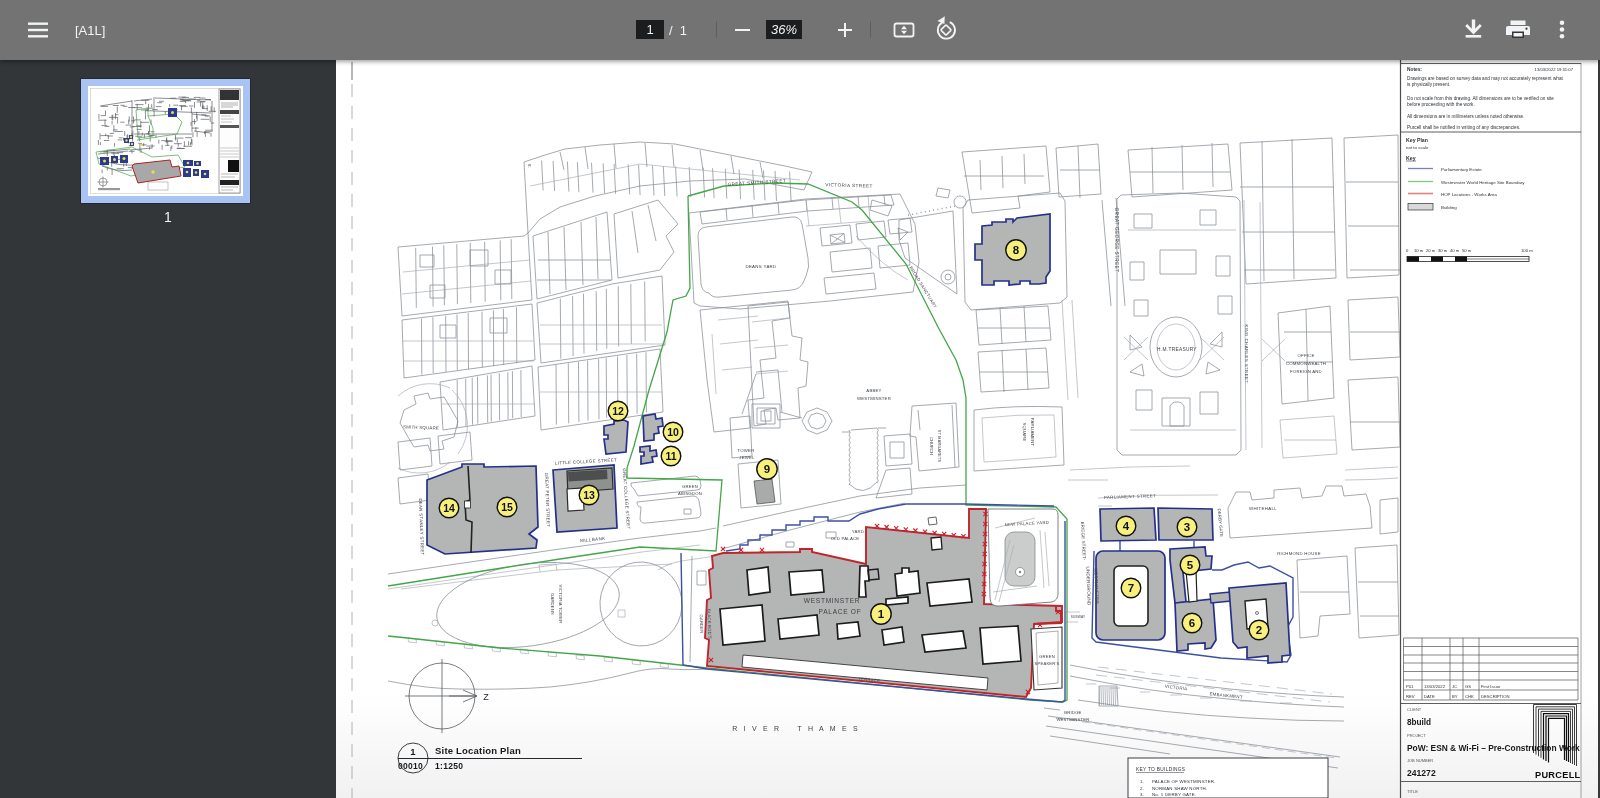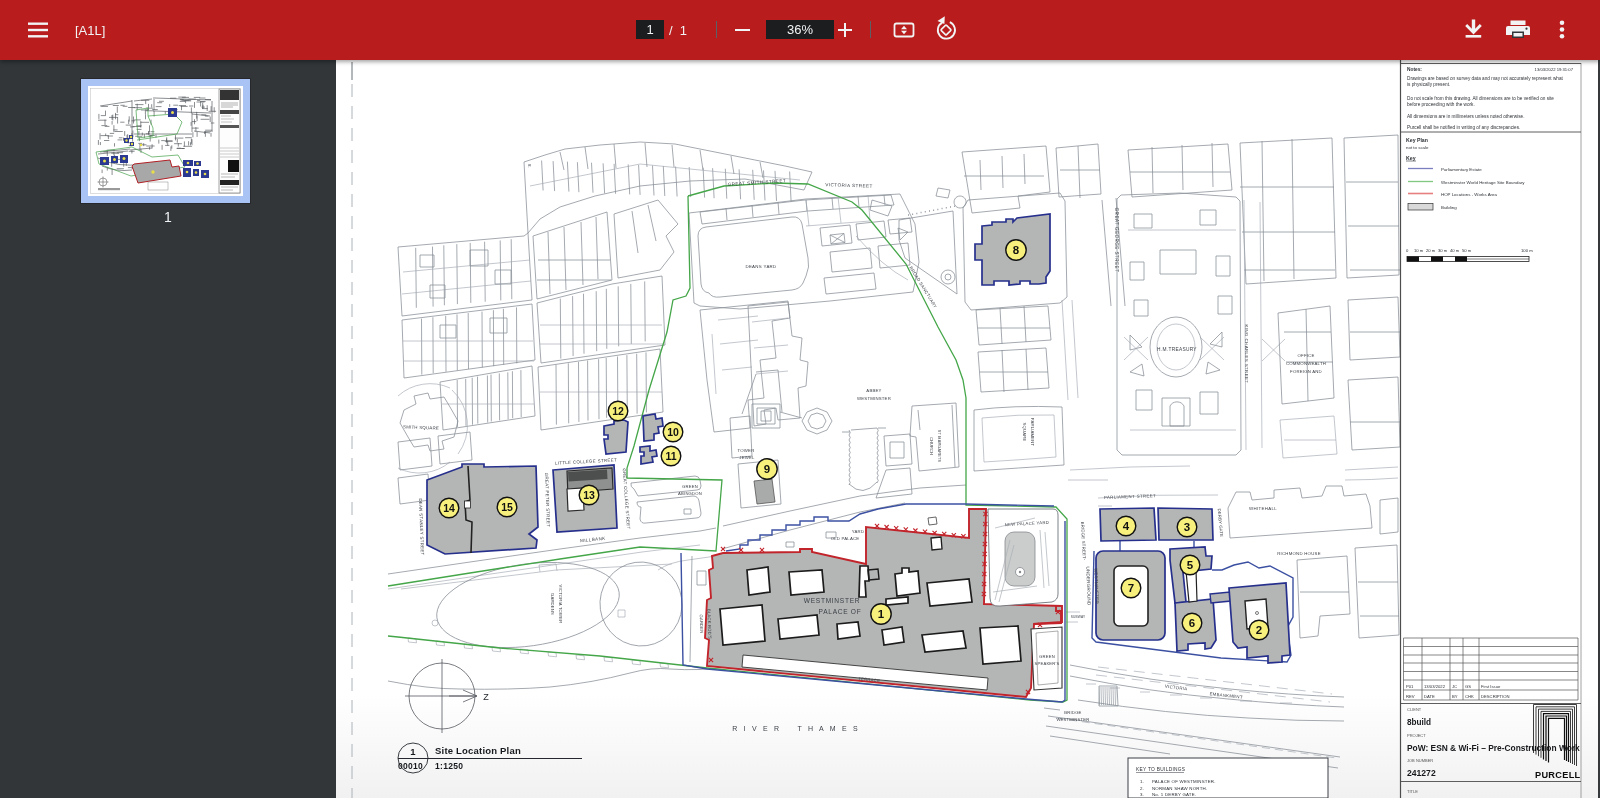--- a/index.html
+++ b/index.html
@@ -1,16 +1,16 @@
 <!DOCTYPE html>
 <html><head><meta charset="utf-8">
 <style>
 * {margin:0;padding:0;box-sizing:border-box;}
 html,body {width:1600px;height:798px;overflow:hidden;font-family:"Liberation Sans",sans-serif;background:#323639;}
-#toolbar {position:absolute;left:0;top:0;width:1600px;height:60px;background:#b91c1c;z-index:30;box-shadow:0 2px 4px rgba(0,0,0,.35);}
+#toolbar {position:absolute;left:0;top:0;width:1600px;height:60px;background:#737373;z-index:30;box-shadow:0 2px 4px rgba(0,0,0,.35);}
 #sidebar {position:absolute;left:0;top:60px;width:336px;height:738px;background:#323639;z-index:20;}
 #page {position:absolute;left:336px;top:60px;width:1262px;height:738px;background:#fff;z-index:5;}
 #pagegrad {position:absolute;left:0;top:0;width:100%;height:100%;background:linear-gradient(180deg,#ffffff 0%,#ffffff 86%,#f1f1f1 100%);}
 #rightedge {position:absolute;left:1598px;top:60px;width:2px;height:738px;background:#36393c;z-index:25;}
 .tbtxt {position:absolute;color:#f1f3f4;font-size:13px;}
 .tbbox {position:absolute;background:#1b1d1f;color:#f1f3f4;font-size:13px;text-align:center;}
 .tbdiv {position:absolute;width:1px;height:17px;background:#5c6064;top:21px;}
 </style></head>
 <body>
 <div id="toolbar">
@@ -47,21 +47,21 @@
   <g fill="#f1f3f4">
     <circle cx="1562" cy="22.7" r="2.3"></circle>
         <circle cx="1562" cy="29.5" r="2.3"></circle>
         <circle cx="1562" cy="36.3" r="2.3"></circle>
   </g>
 </svg>
 <div class="tbtxt" style="left:75px;top:23px;">[A1L]</div>
 <div class="tbbox" style="left:636px;top:20px;width:28px;height:19px;line-height:19px;">1</div>
 <div class="tbtxt" style="left:669px;top:23px;">/&nbsp;&nbsp;1</div>
 <div class="tbdiv" style="left:716px;"></div>
-<div class="tbbox" style="left:766px;top:20px;width:68px;height:19px;line-height:19px;">36%</div>
+<div class="tbbox" style="left:766px;top:20px;width:36px;height:19px;line-height:19px;font-style:italic;">36%</div>
 <div class="tbdiv" style="left:870px;"></div>
 </div>
 <div id="sidebar">
 <div style="position:absolute;left:81px;top:19px;width:169px;height:124px;background:#a9c3f5;box-shadow:0 0 0 1px #26282b;"></div>
 <div style="position:absolute;left:88px;top:26px;width:155px;height:110px;background:#ffffff;overflow:hidden;">
 <svg width="155" height="110" viewBox="0 0 155 110">
  <rect x="2.5" y="2.5" width="150" height="105" fill="none" stroke="#bbb" stroke-width="0.5"></rect>
  <g stroke="#4d5257" stroke-width="0.65" fill="none">
   <path d="M32.4 19.3 h4.3 M35.8 51.8 v2.9 M24.8 19.5 h6.0 M10.9 27.9 v5.0 M17.7 47.5 v2.5 M38.2 52.9 h3.9 M43.5 34.8 h3.6 M39.7 48.2 v5.8 M28.8 66.7 h6.3 M39.0 48.9 v5.1 M34.7 20.3 h4.7 M12.8 29.6 h4.7 M32.2 36.2 h4.3 M19.3 64.8 v5.2 M16.0 54.5 h5.3 M44.6 50.0 v5.6 M39.5 56.8 h3.2 M21.0 31.4 h8.7 M40.7 33.7 v4.3 M42.0 40.9 h4.5 M29.6 31.1 v6.5 M24.0 29.0 v4.8 M13.2 20.4 h6.8 M37.7 39.1 h5.3 M44.9 44.5 v6.4 M10.4 54.0 v4.9 M19.3 50.0 h5.6 M25.9 65.7 v3.7 M27.5 26.9 v6.4 M20.4 49.9 v3.2 M36.7 45.0 v4.9 M10.0 34.2 h8.6 M40.8 59.6 h3.3 M40.7 65.3 h5.9 M12.4 56.0 v3.1 M26.6 45.5 h8.2 M24.8 28.6 v5.8 M17.0 33.6 v5.4 M25.3 43.9 h4.3 M21.8 47.4 h4.3 M12.5 49.6 h8.4 M40.1 21.5 h7.0 M17.5 24.6 v5.1 M26.5 57.2 v3.4 M13.4 39.6 h5.8 M35.5 51.7 v2.9 M24.1 35.0 v3.6 M16.7 40.4 h4.7 M18.7 64.2 h8.2 M29.3 20.5 v6.3 M43.9 64.3 v3.2 M27.0 28.7 h3.4 M23.3 67.3 h7.7 M25.9 39.2 v7.0 M29.5 53.9 h4.8 M43.9 47.0 v5.9 M12.0 47.2 v6.3 M15.5 66.0 h4.1 M30.8 51.8 h3.7 M41.2 30.3 v5.3 M52.8 35.0 v6.7 M48.3 39.8 h5.4 M58.1 24.8 h7.5 M45.5 30.5 v7.0 M45.5 21.7 h8.6 M62.5 45.7 h3.9 M61.5 39.3 v6.9 M57.7 14.3 v3.8 M57.9 47.8 h3.7 M46.2 33.9 h6.6 M59.1 21.3 v3.7 M54.3 46.6 v2.9 M52.9 24.0 h7.6 M57.4 23.4 v5.0 M53.0 14.3 h8.3 M63.0 33.6 v5.1 M47.1 18.6 h8.4 M60.7 45.0 v3.4 M49.2 17.7 v6.5 M52.5 36.3 h8.6 M62.2 49.1 v6.5 M44.5 40.5 h8.6 M60.8 45.1 v3.7 M60.5 17.9 v6.4 M48.7 43.4 h4.8 M60.7 22.2 h4.2 M50.9 45.1 v3.8 M57.5 28.4 v4.9 M63.7 18.2 v3.3 M64.2 23.6 h5.6 M112.6 15.7 v4.8 M90.7 19.6 h7.3 M66.1 24.9 v5.7 M113.5 21.1 h3.4 M108.5 16.0 h8.1 M112.1 15.5 h5.5 M91.8 15.4 h5.5 M126.2 21.2 v5.3 M85.3 19.2 h4.7 M93.5 19.7 v4.6 M94.3 14.2 h8.4 M116.9 13.5 h6.1 M106.5 16.0 v5.9 M109.1 14.4 h3.1 M81.7 18.1 v2.8 M92.5 20.4 h7.2 M97.6 14.7 v2.5 M114.1 22.6 h5.6 M77.3 25.4 v2.7 M81.9 23.7 h7.8 M108.7 25.8 v6.8 M123.1 20.2 v4.8 M119.2 19.2 v5.8 M96.4 14.9 h6.8 M115.0 18.8 v3.7 M71.0 15.3 h4.9 M100.6 13.1 h7.2 M111.2 12.0 h6.3 M92.6 14.1 h8.4 M103.4 21.4 v5.9 M90.3 11.1 h7.5 M120.6 25.3 h7.5 M101.0 20.0 h4.3 M93.9 11.4 h7.1 M91.9 13.5 h3.8 M105.8 11.4 h6.4 M67.7 20.6 h5.8 M69.2 16.7 h5.0 M114.7 16.7 v6.2 M82.1 12.2 h6.2 M104.0 53.2 v6.0 M83.8 59.3 v3.4 M47.2 50.3 h7.0 M78.7 51.3 v6.0 M55.7 57.1 v3.0 M93.5 62.5 h3.2 M64.1 58.2 v4.3 M87.5 49.1 v5.3 M51.9 59.6 v5.2 M53.0 62.8 v4.1 M70.8 53.6 v4.0 M95.3 60.3 h8.8 M82.9 60.4 v4.5 M88.6 62.5 h7.8 M77.2 55.3 h7.4 M61.6 60.8 v2.9 M97.1 51.7 h6.7 M68.0 48.4 v3.3 M58.3 60.0 h8.3 M86.7 52.1 h8.7 M51.0 58.8 h7.5 M86.1 57.7 h7.8 M51.4 51.3 v3.9 M79.7 55.1 v4.4 M89.3 53.0 v3.7 M60.6 49.8 h3.7 M77.1 59.4 h4.3 M74.1 58.9 v4.9 M62.4 49.5 h4.4 M56.4 48.2 v3.7 M102.5 56.3 v3.1 M96.4 55.4 v5.1 M73.2 54.6 h3.3 M100.6 55.2 v4.3 M50.3 57.4 h3.9 M78.6 52.6 v3.0 M90.3 57.1 v3.5 M76.3 54.8 h8.2 M103.4 52.6 v5.2 M88.9 62.2 h4.3 M116.9 30.1 h3.5 M103.1 36.0 v3.8 M107.9 41.1 v4.5 M117.4 45.5 v5.3 M116.9 45.7 h6.3 M116.6 45.2 v2.8 M106.5 33.2 v5.1 M109.1 29.5 v5.6 M122.8 37.0 h3.5 M103.8 35.6 h4.5 M104.9 46.2 v5.1 M123.0 47.0 v3.7 M103.8 42.1 h6.9 M122.2 30.6 v5.4 M113.3 28.8 h5.0 M117.1 44.2 h7.2 M109.1 45.9 v5.0 M112.6 33.3 h8.8 M23.7 75.3 v5.5 M28.4 73.4 h5.2 M35.7 77.3 v3.4 M28.7 82.7 h7.2 M14.1 83.5 v3.6 M15.4 75.9 v2.9 M43.7 82.4 h3.7 M38.3 75.0 v4.8 M19.3 81.0 v3.6 M28.7 72.9 v4.8 M39.9 81.6 h7.7 M24.1 82.8 v6.2 M19.6 71.4 v7.0 M26.6 68.7 v4.1"></path>
   <path d="M10 68 l30 -3 M42 64 l22 -2 M10 72 q20 10 44 6 M14 80 q14 6 30 4 M67 12 l56 2 M67 25 l56 2 M46 15 l18 -2 M46 48 l58 0 M104 28 l18 2 M106 45 l16 2 M12 20 l32 -5 M12 66 l30 -3 M44 14 v36 M66 11 v15 M104 27 v19 M124 15 v31"></path>

